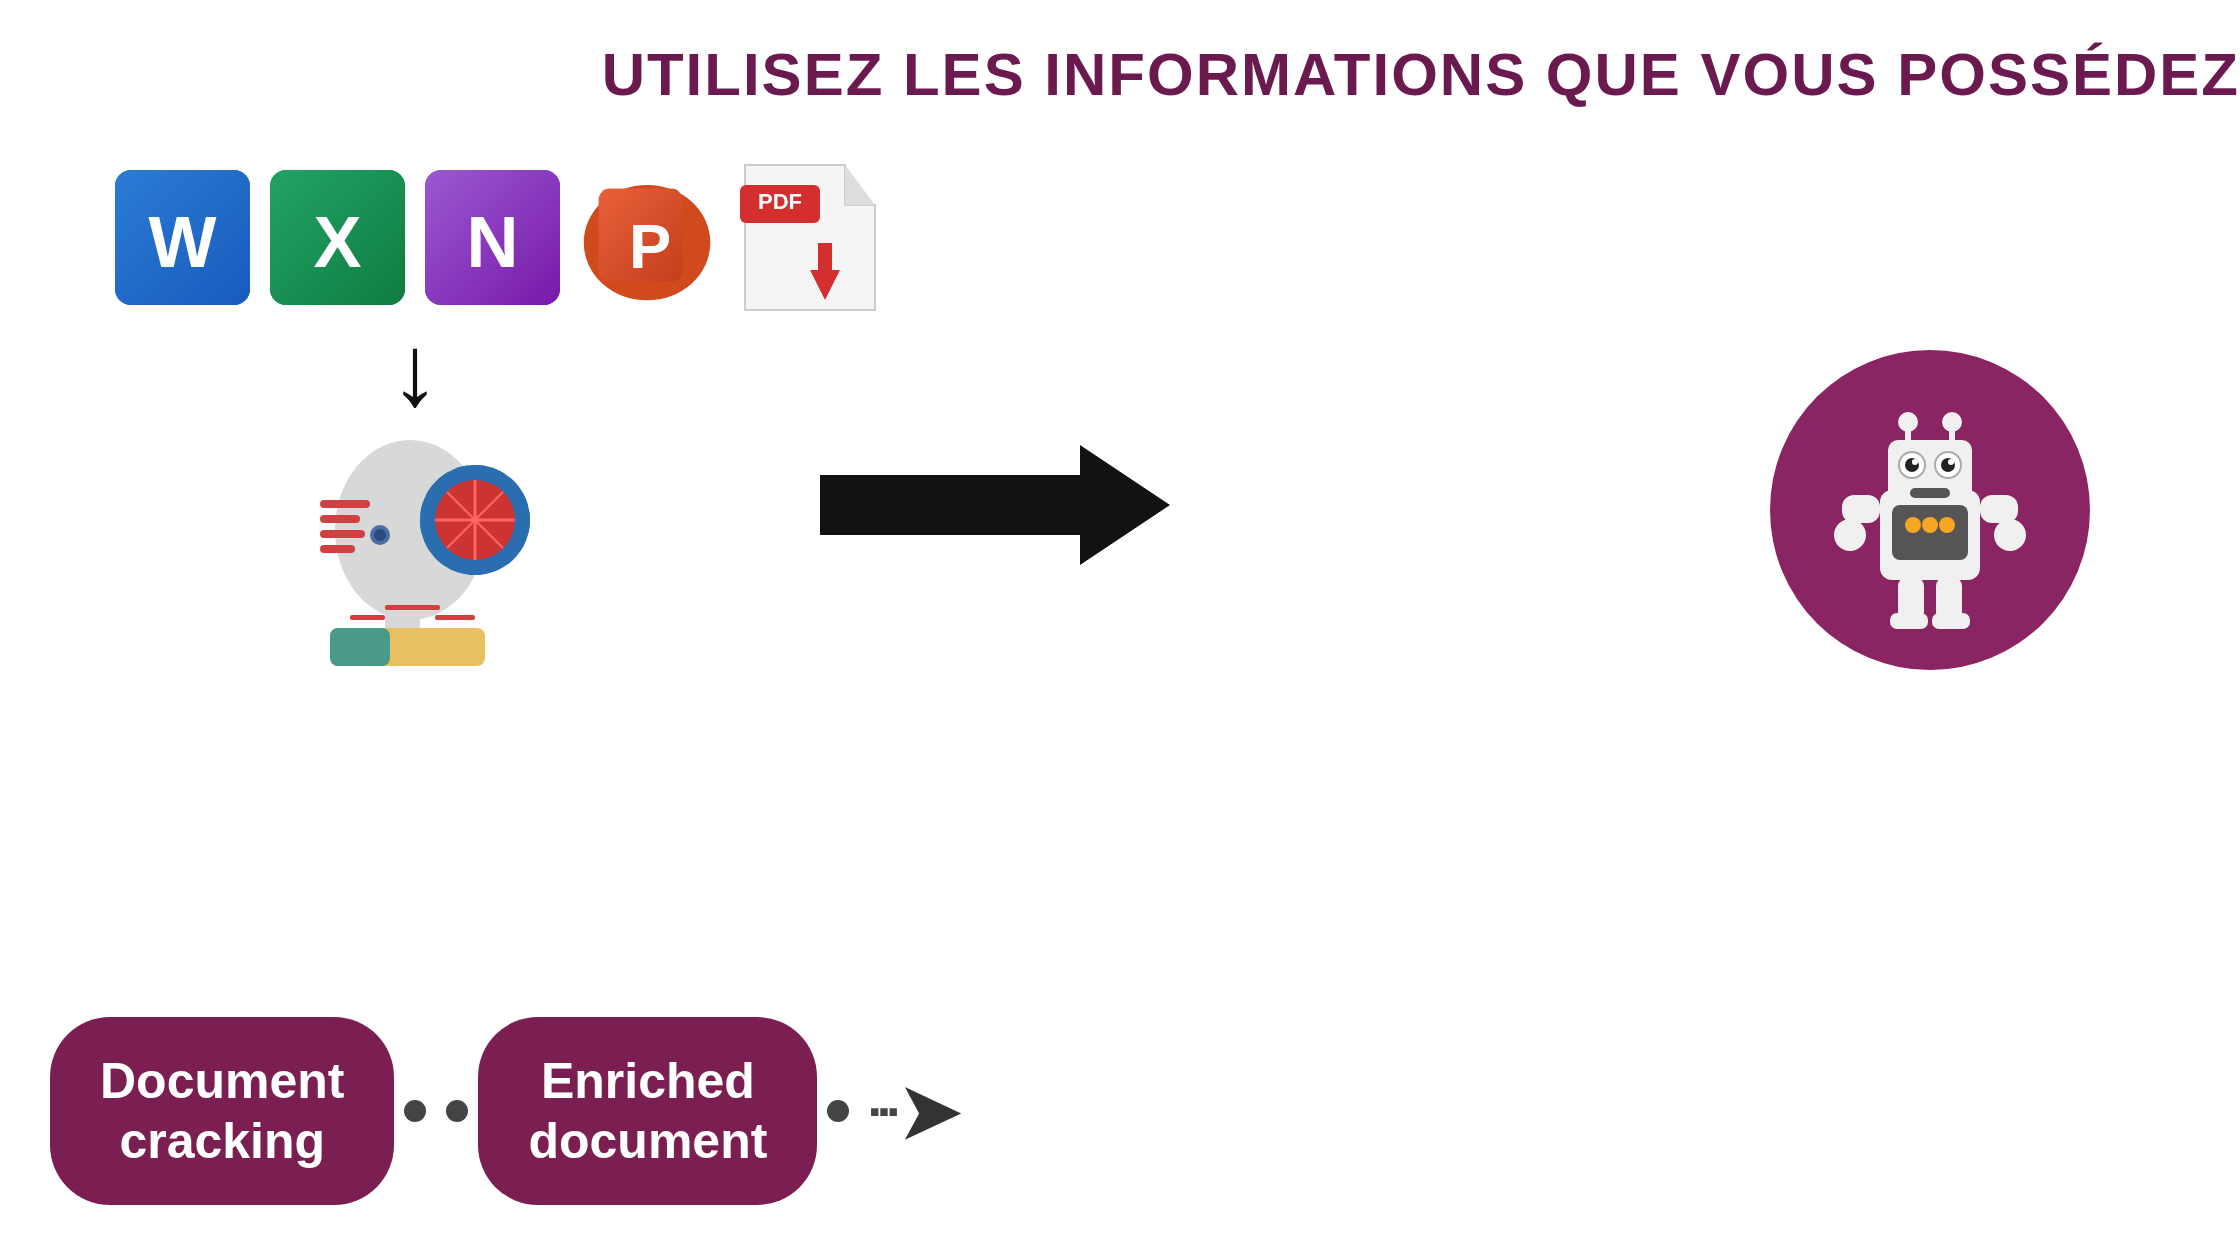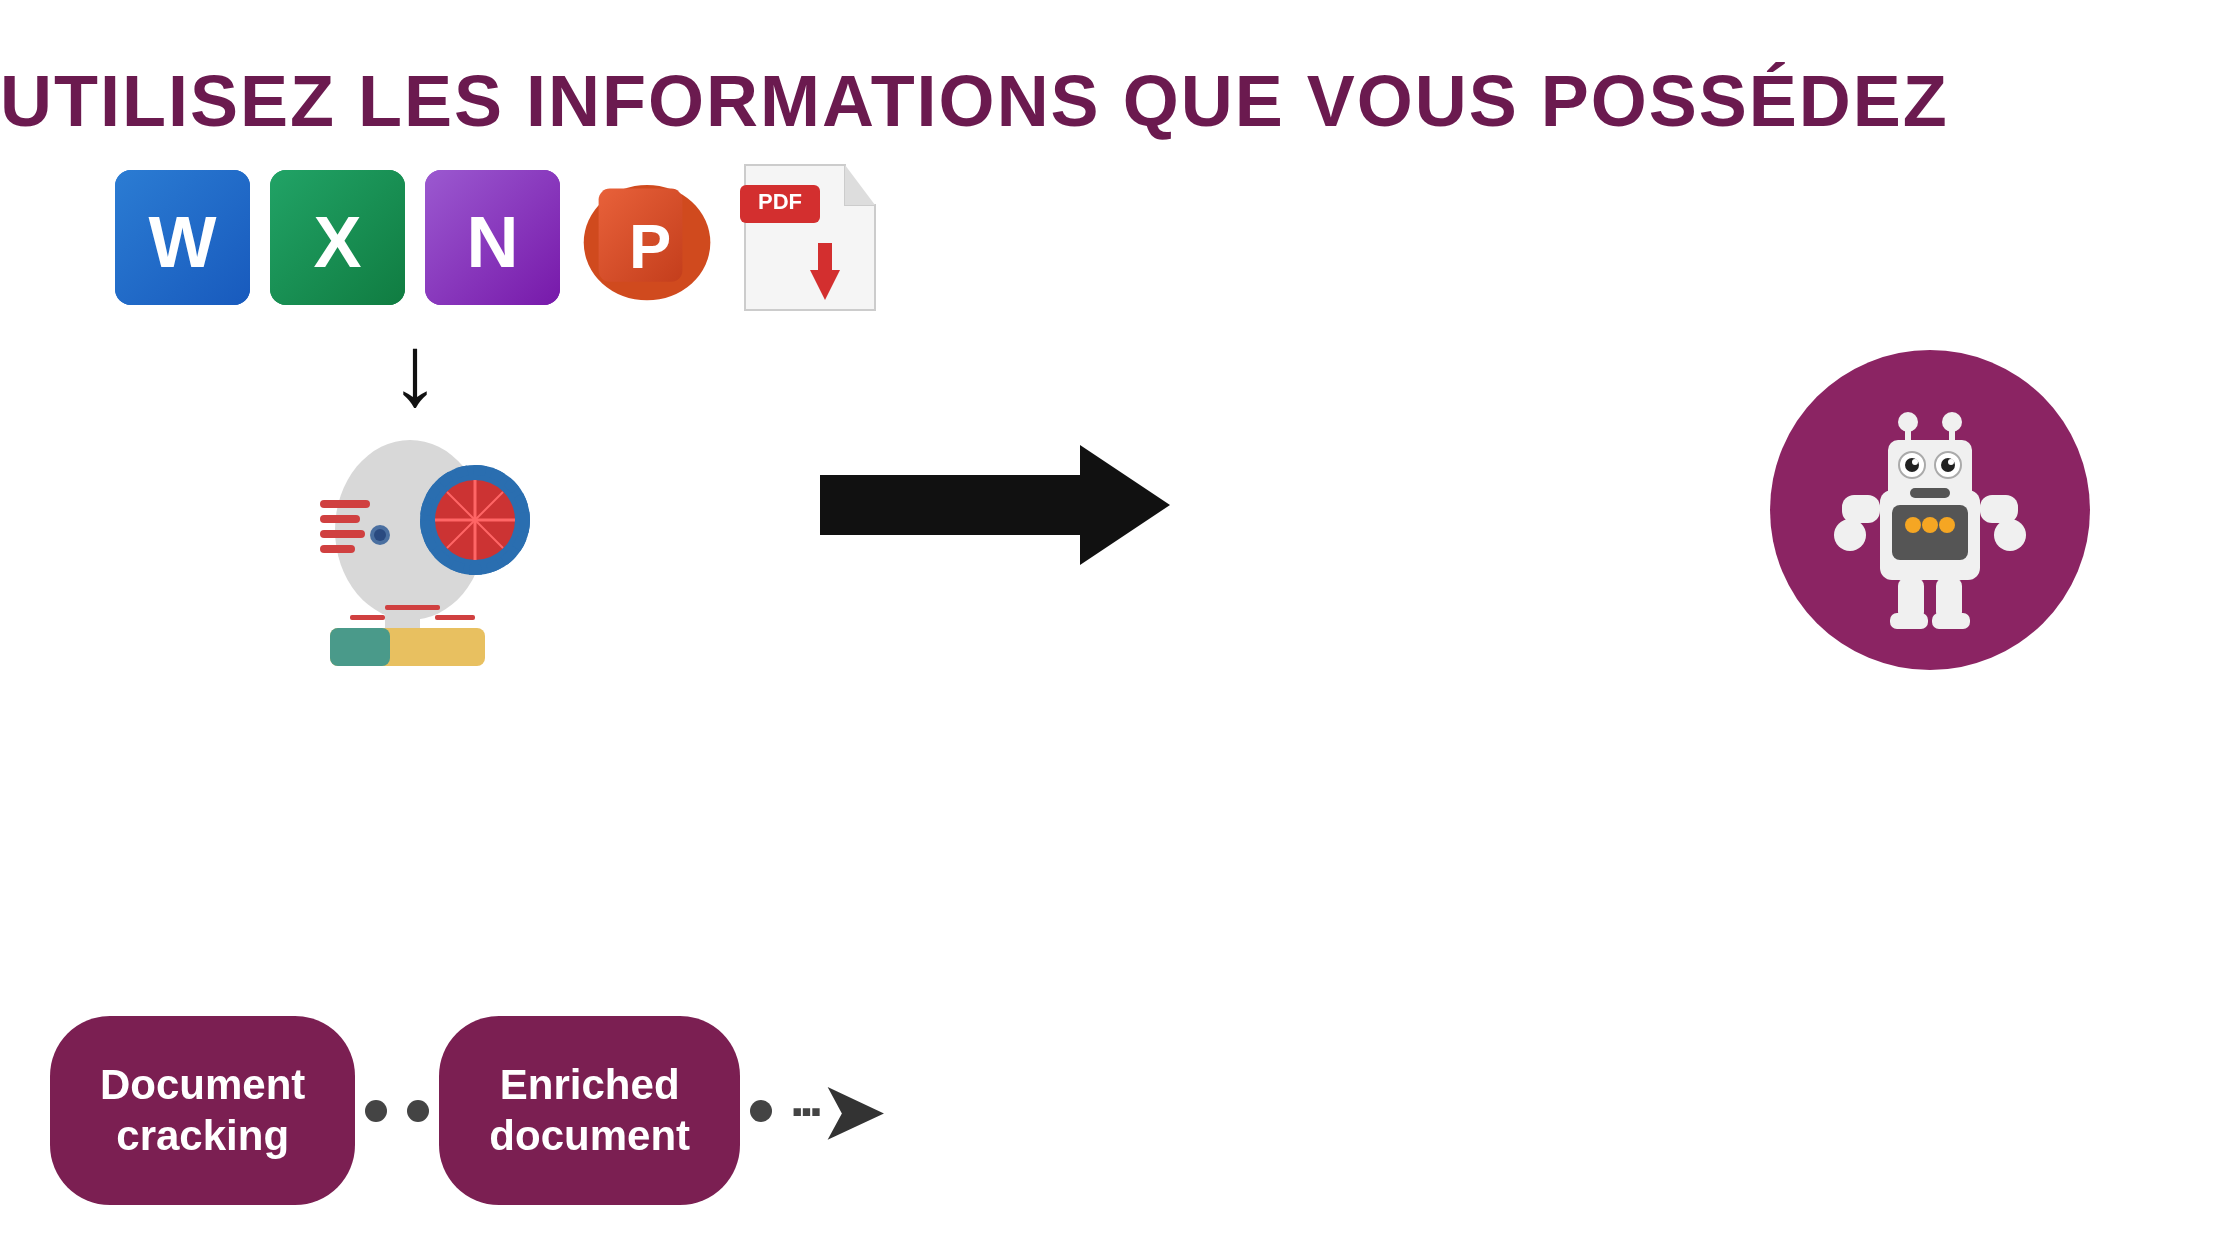--- a/index.html
+++ b/index.html
@@ -7,23 +7,23 @@
       width: 2240px;
       height: 1260px;
       background: #ffffff;
       font-family: 'Segoe UI', Arial, sans-serif;
       overflow: hidden;
       position: relative;
     }
 
     
     .title {
-      text-align: left;
-      padding-top: 60px;
-      font-size: 72px;
+      text-align: right;
+      padding-top: 40px;
+      font-size: 60px;
       font-weight: 900;
       color: #6b1a4f;
       letter-spacing: 2px;
       text-transform: uppercase;
     }
 
     
     .icons-row {
       display: flex;
       align-items: center;
@@ -111,24 +111,24 @@
       bottom: 55px;
       left: 50px;
       display: flex;
       align-items: center;
       gap: 0px;
     }
 
     .pipeline-pill {
       background: #7b1f52;
       color: white;
-      font-size: 42px;
+      font-size: 50px;
       font-weight: 800;
       border-radius: 60px;
-      padding: 44px 50px;
+      padding: 34px 50px;
       text-align: center;
       min-width: 240px;
       line-height: 1.2;
     }
 
     .pipeline-dot {
       width: 22px;
       height: 22px;
       background: #444;
       border-radius: 50%;

